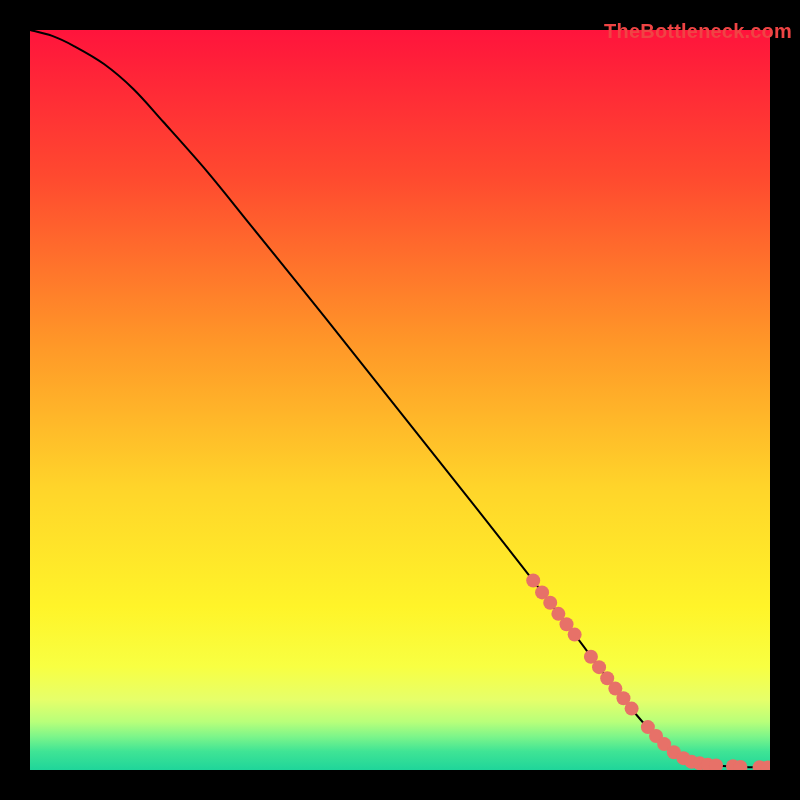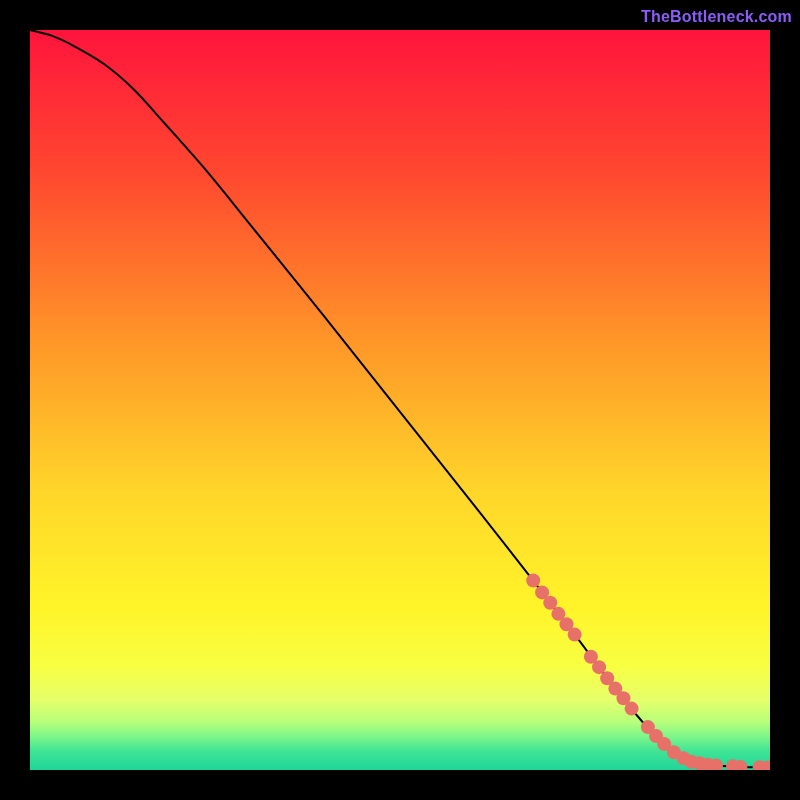--- a/index.html
+++ b/index.html
@@ -12,24 +12,24 @@
     overflow: hidden;
   }
   .frame {
     position: relative;
     width: 800px;
     height: 800px;
     background: #000;
   }
   .watermark {
     position: absolute;
-    top: 8px;
+    top: 20px;
     right: 8px;
-    color: #8b5cf6;
-    font-size: 16px;
+    color: #ef4444;
+    font-size: 20px;
     font-weight: 600;
     font-family: Arial, sans-serif;
     letter-spacing: 0.2px;
     z-index: 10;
   }
   .plot {
     position: absolute;
     left: 30px;
     top: 30px;
     width: 740px;

